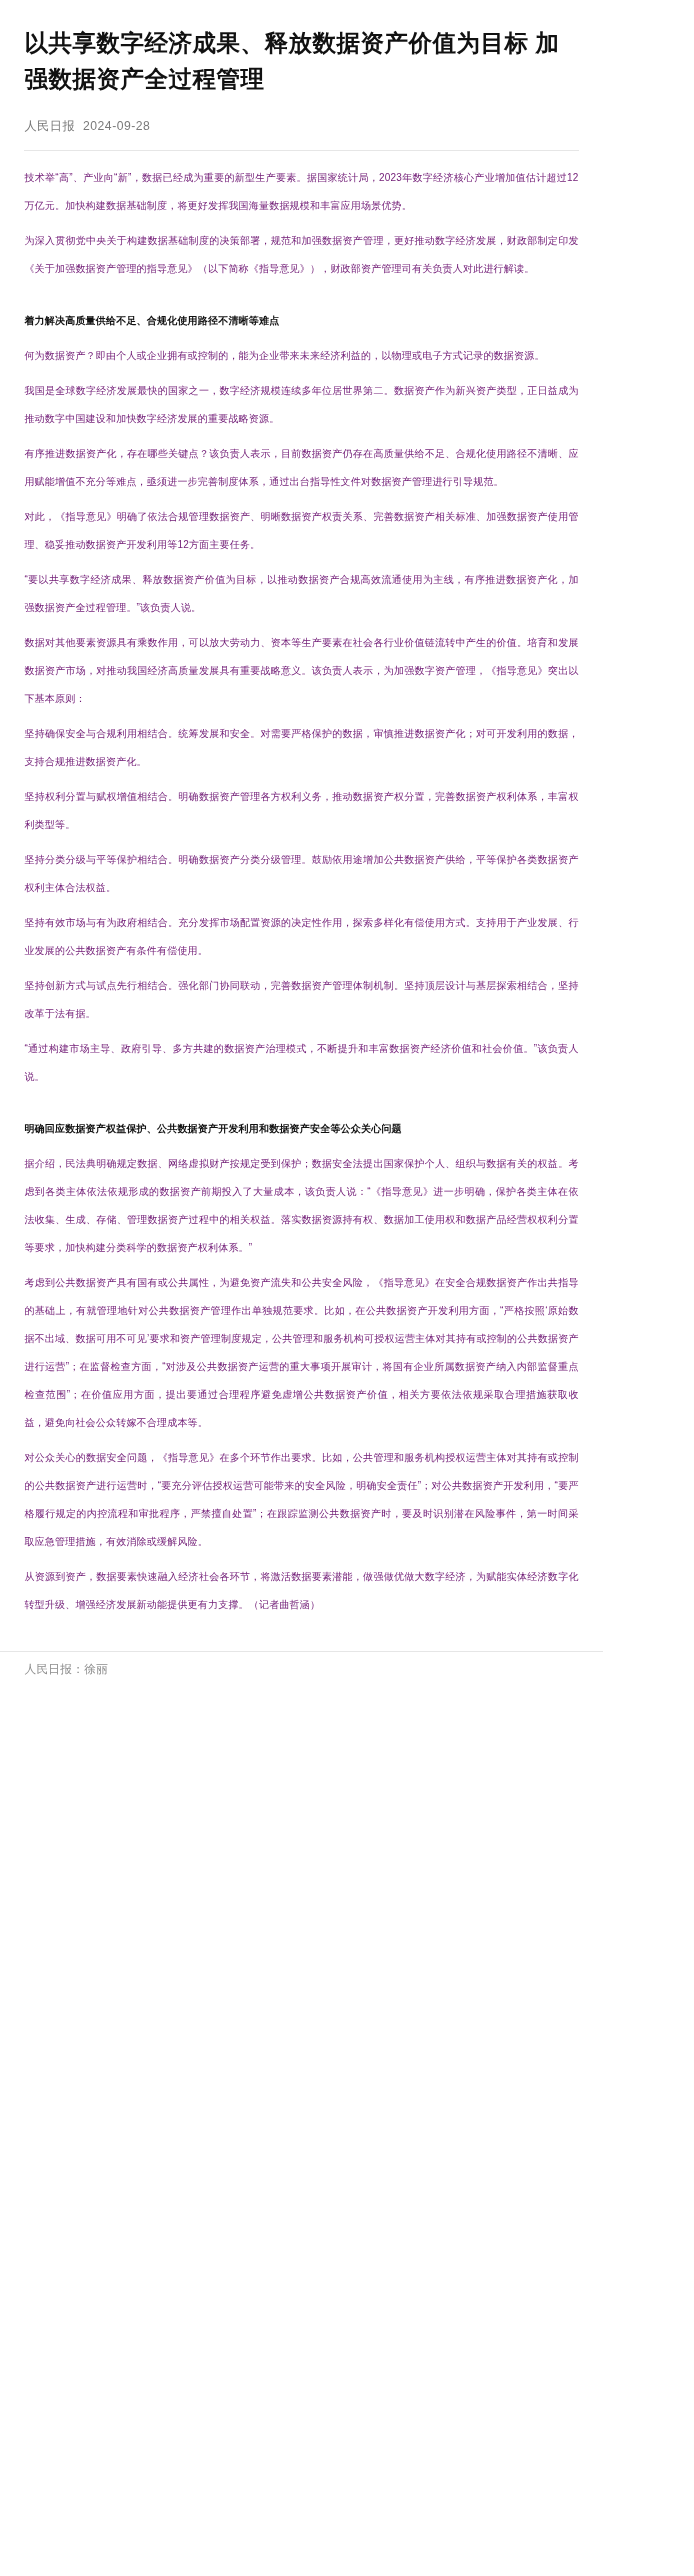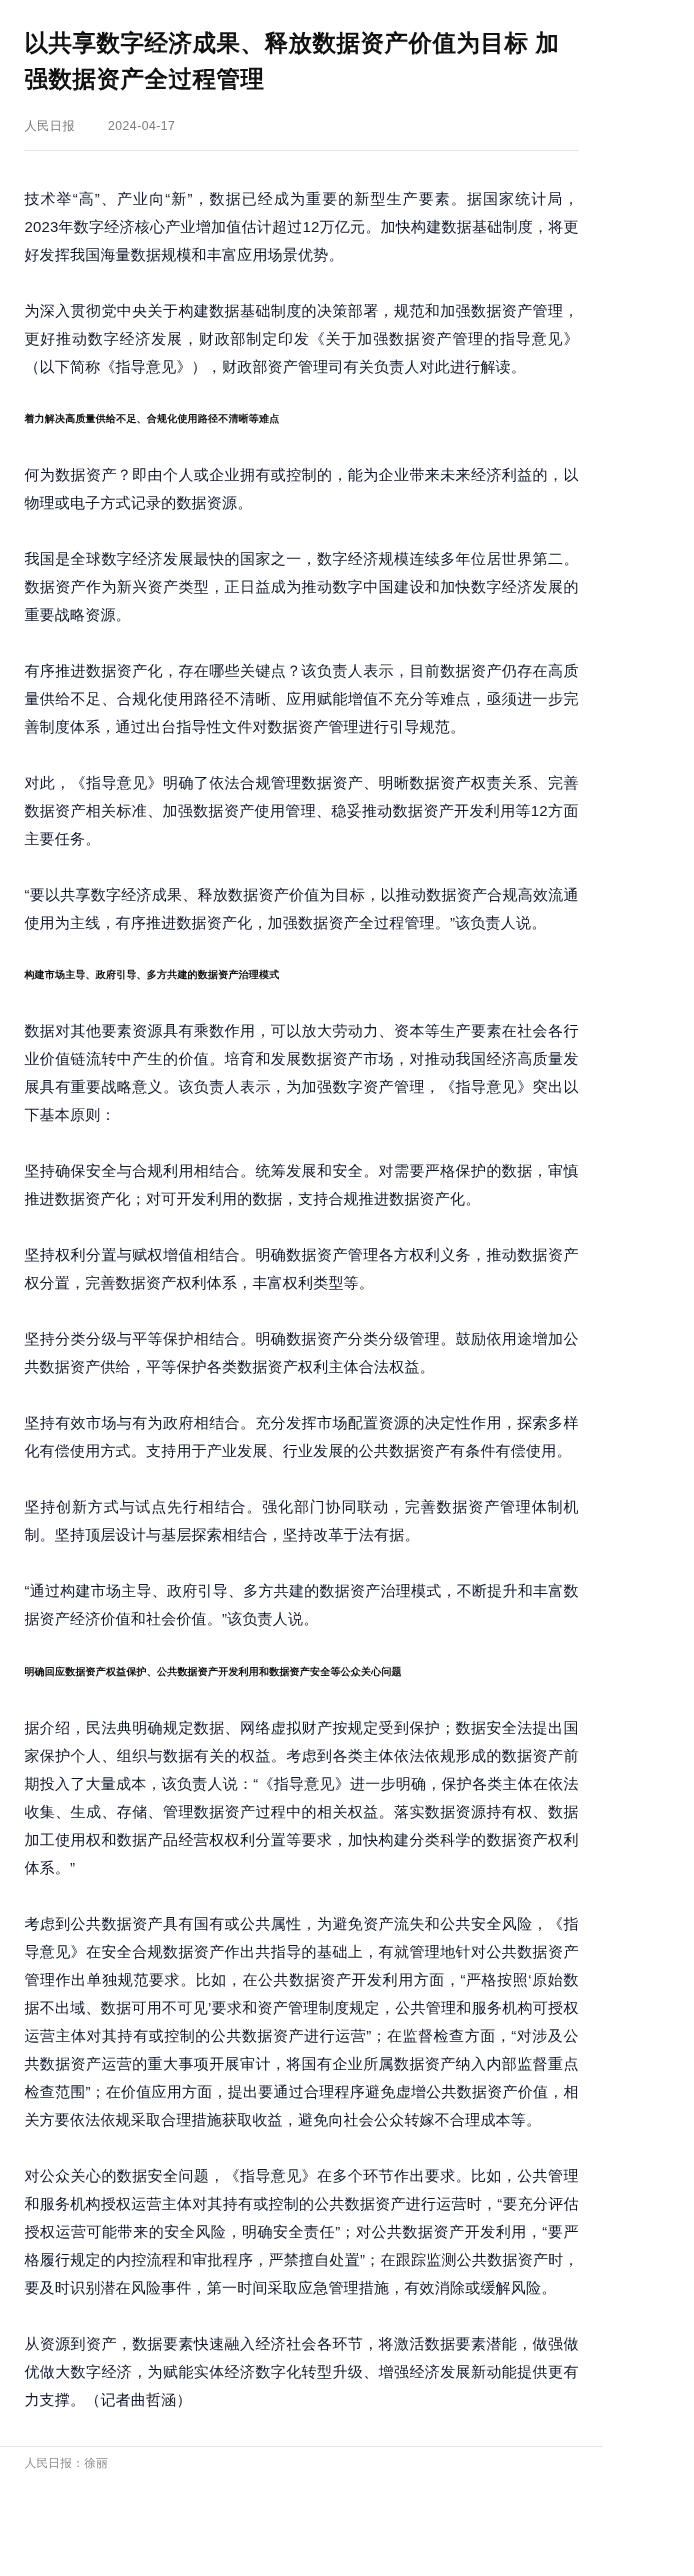--- a/index.html
+++ b/index.html
@@ -35,35 +35,35 @@
     letter-spacing: 0.5px;
     margin: 5.6px 0 0 0;
   }
   .byline {
     margin-top: 20.7px;
     font-size: 12.2px;
     color: #7a7a7a;
     letter-spacing: 0.5px;
   }
   .byline .source {
-    margin-right: 29px;
+    margin-right: 4px;
   }
   .rule {
     margin-top: 15px;
     border-top: 0.9px solid #e6e6e6;
     height: 0;
   }
   .body {
     padding-top: 5.6px;
   }
   p.para {
-    font-size: 15px;
+    font-size: 10px;
     line-height: 28px;
-    color: #0f172a;
-    margin: 28px 0 0 0;
+    color: #701a75;
+    margin: 7px 0 0 0;
     text-align: justify;
     letter-spacing: 0.2px;
   }
   h2.subhead {
     font-size: 10px;
     line-height: 28px;
     font-weight: bold;
     color: #111111;
     margin: 24.4px 0 0 0;
     text-align: justify;
@@ -95,35 +95,34 @@
 <div class="page">
 
   <div class="top-rule"></div>
 
   <div class="article">
 
     <h1 class="headline">以共享数字经济成果、释放数据资产价值为目标 加强数据资产全过程管理</h1>
 
     <div class="byline">
       <span class="source">人民日报</span>
-      <span class="date">2024-04-17</span>
+      <span class="date">2024-09-28</span>
     </div>
 
     <div class="rule"></div>
 
     <div class="body" id="article-body">
         <p class="para">技术举“高”、产业向“新”，数据已经成为重要的新型生产要素。据国家统计局，2023年数字经济核心产业增加值估计超过12万亿元。加快构建数据基础制度，将更好发挥我国海量数据规模和丰富应用场景优势。</p>
         <p class="para">为深入贯彻党中央关于构建数据基础制度的决策部署，规范和加强数据资产管理，更好推动数字经济发展，财政部制定印发《关于加强数据资产管理的指导意见》（以下简称《指导意见》），财政部资产管理司有关负责人对此进行解读。</p>
         <h2 class="subhead">着力解决高质量供给不足、合规化使用路径不清晰等难点</h2>
         <p class="para">何为数据资产？即由个人或企业拥有或控制的，能为企业带来未来经济利益的，以物理或电子方式记录的数据资源。</p>
         <p class="para">我国是全球数字经济发展最快的国家之一，数字经济规模连续多年位居世界第二。数据资产作为新兴资产类型，正日益成为推动数字中国建设和加快数字经济发展的重要战略资源。</p>
         <p class="para">有序推进数据资产化，存在哪些关键点？该负责人表示，目前数据资产仍存在高质量供给不足、合规化使用路径不清晰、应用赋能增值不充分等难点，亟须进一步完善制度体系，通过出台指导性文件对数据资产管理进行引导规范。</p>
         <p class="para">对此，《指导意见》明确了依法合规管理数据资产、明晰数据资产权责关系、完善数据资产相关标准、加强数据资产使用管理、稳妥推动数据资产开发利用等12方面主要任务。</p>
         <p class="para">“要以共享数字经济成果、释放数据资产价值为目标，以推动数据资产合规高效流通使用为主线，有序推进数据资产化，加强数据资产全过程管理。”该负责人说。</p>
-        <h2 class="subhead">构建市场主导、政府引导、多方共建的数据资产治理模式</h2>
         <p class="para">数据对其他要素资源具有乘数作用，可以放大劳动力、资本等生产要素在社会各行业价值链流转中产生的价值。培育和发展数据资产市场，对推动我国经济高质量发展具有重要战略意义。该负责人表示，为加强数字资产管理，《指导意见》突出以下基本原则：</p>
         <p class="para">坚持确保安全与合规利用相结合。统筹发展和安全。对需要严格保护的数据，审慎推进数据资产化；对可开发利用的数据，支持合规推进数据资产化。</p>
         <p class="para">坚持权利分置与赋权增值相结合。明确数据资产管理各方权利义务，推动数据资产权分置，完善数据资产权利体系，丰富权利类型等。</p>
         <p class="para">坚持分类分级与平等保护相结合。明确数据资产分类分级管理。鼓励依用途增加公共数据资产供给，平等保护各类数据资产权利主体合法权益。</p>
         <p class="para">坚持有效市场与有为政府相结合。充分发挥市场配置资源的决定性作用，探索多样化有偿使用方式。支持用于产业发展、行业发展的公共数据资产有条件有偿使用。</p>
         <p class="para">坚持创新方式与试点先行相结合。强化部门协同联动，完善数据资产管理体制机制。坚持顶层设计与基层探索相结合，坚持改革于法有据。</p>
         <p class="para">“通过构建市场主导、政府引导、多方共建的数据资产治理模式，不断提升和丰富数据资产经济价值和社会价值。”该负责人说。</p>
         <h2 class="subhead">明确回应数据资产权益保护、公共数据资产开发利用和数据资产安全等公众关心问题</h2>
         <p class="para">据介绍，民法典明确规定数据、网络虚拟财产按规定受到保护；数据安全法提出国家保护个人、组织与数据有关的权益。考虑到各类主体依法依规形成的数据资产前期投入了大量成本，该负责人说：“《指导意见》进一步明确，保护各类主体在依法收集、生成、存储、管理数据资产过程中的相关权益。落实数据资源持有权、数据加工使用权和数据产品经营权权利分置等要求，加快构建分类科学的数据资产权利体系。”</p>
         <p class="para">考虑到公共数据资产具有国有或公共属性，为避免资产流失和公共安全风险，《指导意见》在安全合规数据资产作出共指导的基础上，有就管理地针对公共数据资产管理作出单独规范要求。比如，在公共数据资产开发利用方面，“严格按照‘原始数据不出域、数据可用不可见’要求和资产管理制度规定，公共管理和服务机构可授权运营主体对其持有或控制的公共数据资产进行运营”；在监督检查方面，“对涉及公共数据资产运营的重大事项开展审计，将国有企业所属数据资产纳入内部监督重点检查范围”；在价值应用方面，提出要通过合理程序避免虚增公共数据资产价值，相关方要依法依规采取合理措施获取收益，避免向社会公众转嫁不合理成本等。</p>

